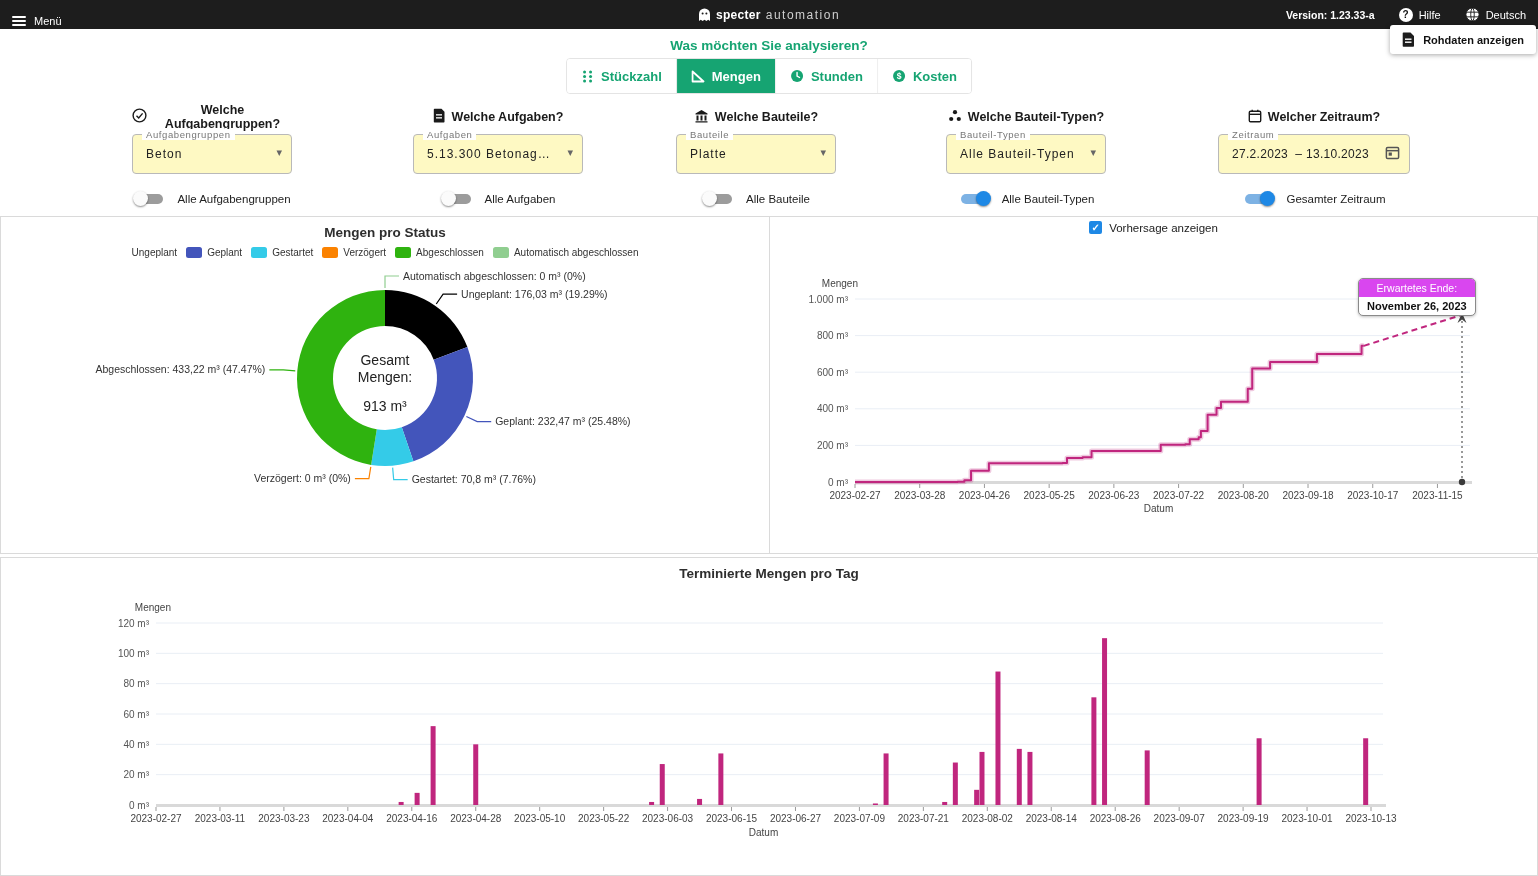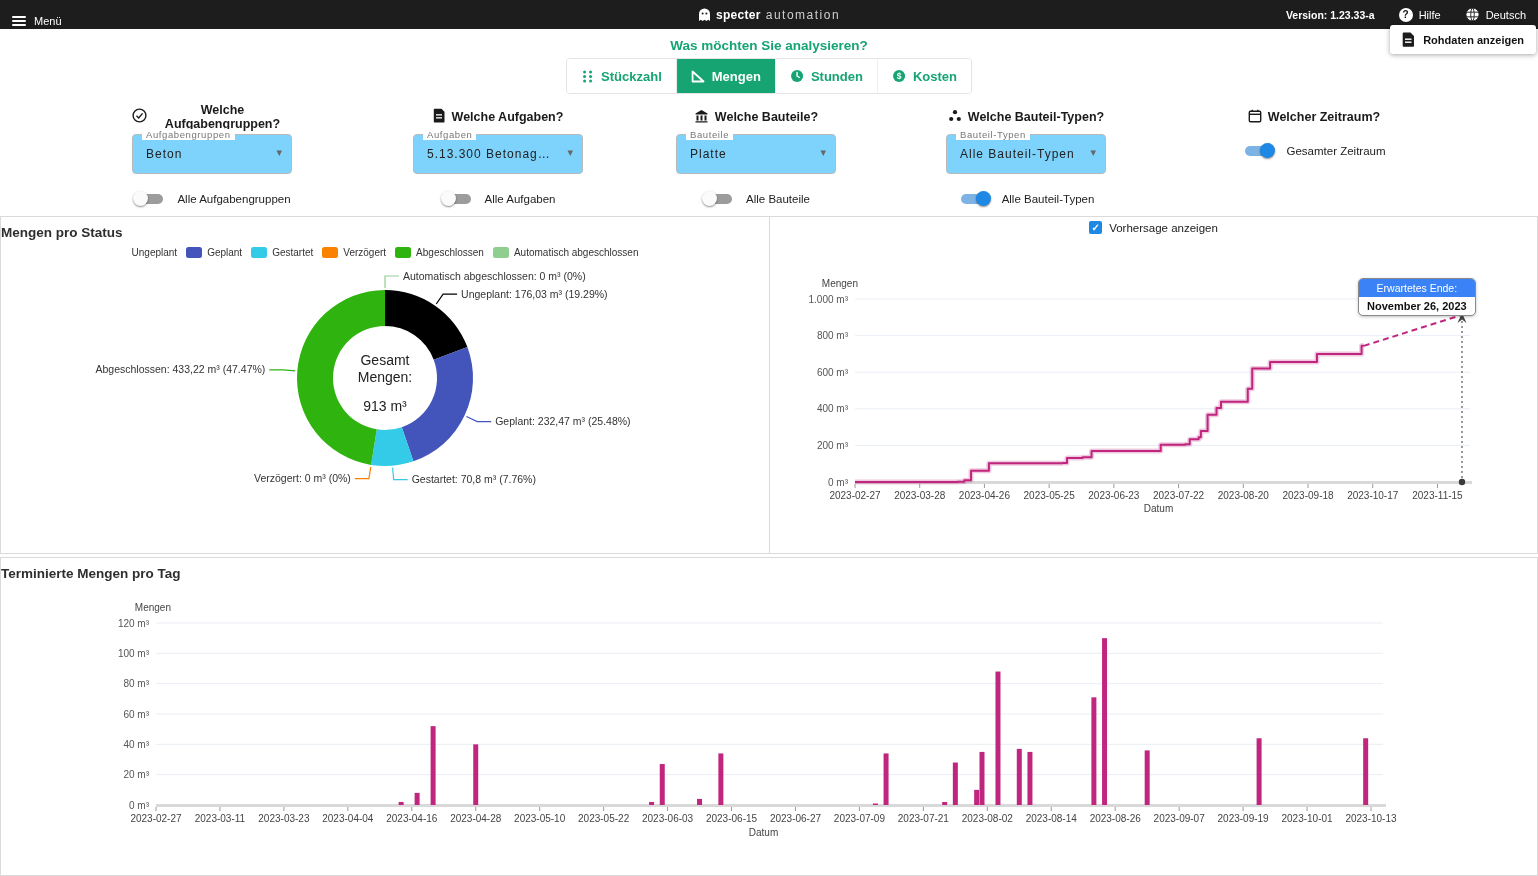--- a/index.html
+++ b/index.html
@@ -37,42 +37,42 @@
     cursor:pointer;border-left:1px solid #eee;}
   .tab:first-child{border-left:none;}
   .tab.active{background:#16a472;color:#fff;}
   .tab svg{display:block;}
 
   
   .fcol{position:absolute;top:108px;text-align:center;}
   .fq{display:flex;align-items:center;justify-content:center;gap:6px;font-size:12.5px;
     font-weight:bold;color:#1a1a1a;height:18px;}
   .select{position:relative;margin-top:8px;height:38px;border:1px solid #b9b9b9;border-radius:4px;
-    text-align:center;cursor:pointer;background:#7dd3fc;}
+    text-align:center;cursor:pointer;background:#fef9c3;}
   .flabel{position:absolute;top:-6px;left:9px;background:#fff;padding:0 4px;font-size:9.5px;
     color:#777;letter-spacing:.6px;}
   .select .value{position:absolute;left:13px;top:12px;font-size:12px;color:#222;
     letter-spacing:1px;white-space:nowrap;}
   .select .arrow{position:absolute;right:9px;top:11px;color:#666;font-size:11px;}
   .trow{margin-top:17px;display:flex;align-items:center;justify-content:center;gap:11px;
     font-size:11.5px;color:#222;}
   .switch{position:relative;width:33px;height:15px;display:inline-block;cursor:pointer;flex:none;}
   .switch::before{content:"";position:absolute;left:3px;top:3px;width:27px;height:10px;
     border-radius:5px;background:#9c9c9c;}
   .switch .thumb{position:absolute;left:0;top:0;width:15px;height:15px;border-radius:50%;
     background:#fbfbfb;box-shadow:0 1px 2px rgba(0,0,0,.45);}
   .switch.on::before{background:#7db2e4;}
   .switch.on .thumb{left:18px;background:#1e88e5;}
 
   
   .panel{position:absolute;background:#fff;border:1px solid #dadada;box-sizing:border-box;}
   #panel-pie{left:0;top:216px;width:770px;height:338px;}
   #panel-line{left:769px;top:216px;width:769px;height:338px;}
   #panel-bar{left:0;top:557px;width:1538px;height:319px;}
-  .panel-title{position:relative;z-index:3;margin-top:8px;text-align:left;font-size:13.5px;
+  .panel-title{position:relative;z-index:3;margin-top:8px;text-align:center;font-size:13.5px;
     font-weight:bold;color:#2e2e2e;}
   .panel svg.canvas{position:absolute;left:0;top:0;z-index:1;}
   .legend{position:relative;z-index:3;margin-top:7px;display:flex;justify-content:center;
     align-items:center;gap:9px;font-size:10px;color:#333;}
   .legend .li{display:flex;align-items:center;gap:5px;cursor:pointer;}
   .legend .sw{width:16px;height:11px;border-radius:2.5px;}
   .cbrow{position:relative;z-index:3;margin-top:4px;display:flex;justify-content:center;
     align-items:center;gap:7px;font-size:11.5px;color:#222;}
   .cb{width:13px;height:13px;border-radius:2px;background:#1e88e5;color:#fff;display:inline-flex;
     align-items:center;justify-content:center;font-size:10px;font-weight:bold;cursor:pointer;}
@@ -260,20 +260,29 @@
       </div>
       <div class="fcol" style="left: 1218px; width: 192px;">
         <div class="fq">
           <span><svg width="14" height="14" viewBox="0 0 14 14">
               <rect x="1.3" y="2.3" width="11.4" height="10.4" rx="1.2" fill="none" stroke="#1a1a1a" stroke-width="1.4"></rect>
               <line x1="1.5" y1="5.3" x2="12.5" y2="5.3" stroke="#1a1a1a" stroke-width="1.4"></line>
               <line x1="4.2" y1="0.8" x2="4.2" y2="3" stroke="#1a1a1a" stroke-width="1.4"></line>
               <line x1="9.8" y1="0.8" x2="9.8" y2="3" stroke="#1a1a1a" stroke-width="1.4"></line>
             </svg></span>
           <span>Welcher Zeitraum?</span>
+        </div>
+        <div class="select">
+          <span class="flabel">Zeitraum</span>
+          <span class="value" style="letter-spacing:.3px">27.2.2023 &nbsp;– 13.10.2023</span>
+          <span class="arrow" style="top:10px"><svg width="15" height="15" viewBox="0 0 14 14">
+              <rect x="1.3" y="2.3" width="11.4" height="10.4" rx="1.2" fill="none" stroke="#555" stroke-width="1.4"></rect>
+              <line x1="1.5" y1="5.3" x2="12.5" y2="5.3" stroke="#555" stroke-width="1.4"></line>
+              <rect x="3.4" y="7" width="3" height="3" fill="#555"></rect>
+            </svg></span>
         </div>
         <div class="trow">
           <span class="switch on">
             <span class="thumb" style="background: rgb(30, 136, 229);"></span>
           </span>
           <span class="switch-label">Gesamter Zeitraum</span>
         </div>
       </div>
     </div>
 
@@ -368,21 +377,21 @@
         <text x="667.4522058823529" y="282" font-size="10px" fill="#444" font-family="Liberation Sans, sans-serif" text-anchor="middle">2023-11-15</text>
         <text x="388.5" y="295" font-size="10px" fill="#444" font-family="Liberation Sans, sans-serif" text-anchor="middle">Datum</text>
         <path d="M85 265 H185.42279411764707 V265 H187.65441176470588 V264.634 H194.34926470588235 V263.17 H201.0441176470588 V253.654 H218.89705882352942 V246.334 H292.5404411764706 V245.968 H297.00367647058823 V241.027 H312.625 V240.295 H321.5514705882353 V234.073 H386.26838235294116 V233.89 H390.73161764705884 V227.668 H415.27941176470586 V227.302 H419.74264705882354 V222.178 H428.66911764705884 V220.348 H430.9007352941176 V213.94299999999998 H437.59558823529414 V197.839 H446.5220588235294 V191.06799999999998 H450.985294117647 V184.663 H477.764705882353 V171.67000000000002 H482.2279411764706 V151.54000000000002 H500.08088235294116 V144.952 H546.9448529411765 V136.9 H591.5772058823529 V128.848 H593.8088235294117 V128.848" fill="none" stroke="#c0267e" stroke-width="5" opacity="0.25" stroke-linejoin="round"></path>
         <path d="M85 265 H185.42279411764707 V265 H187.65441176470588 V264.634 H194.34926470588235 V263.17 H201.0441176470588 V253.654 H218.89705882352942 V246.334 H292.5404411764706 V245.968 H297.00367647058823 V241.027 H312.625 V240.295 H321.5514705882353 V234.073 H386.26838235294116 V233.89 H390.73161764705884 V227.668 H415.27941176470586 V227.302 H419.74264705882354 V222.178 H428.66911764705884 V220.348 H430.9007352941176 V213.94299999999998 H437.59558823529414 V197.839 H446.5220588235294 V191.06799999999998 H450.985294117647 V184.663 H477.764705882353 V171.67000000000002 H482.2279411764706 V151.54000000000002 H500.08088235294116 V144.952 H546.9448529411765 V136.9 H591.5772058823529 V128.848 H593.8088235294117 V128.848" fill="none" stroke="#c0267e" stroke-width="2" stroke-linejoin="round"></path>
         <line x1="593.8088235294117" y1="128.848" x2="692" y2="97.92099999999999" stroke="#c0267e" stroke-width="2" stroke-dasharray="6 4"></line>
         <line x1="692" y1="104" x2="692" y2="262" stroke="#333" stroke-width="1" stroke-dasharray="2 3"></line>
         <path d="M692 96 l-4.5 10 l4.5-3.5 l4.5 3.5 Z" fill="#444"></path>
         <circle cx="692" cy="265" r="3.2" fill="#3a3a3a"></circle>
       </svg>
     <div class="annotation">
-      <div class="hdr" style="background: #3b82f6;">Erwartetes Ende:</div>
+      <div class="hdr" style="background: #d946ef;">Erwartetes Ende:</div>
       <div class="bdy">November 26, 2023</div>
     </div>
   </div>
 
   <div class="panel" id="panel-bar">
     <div class="panel-title">Terminierte Mengen pro Tag</div>
     <svg class="canvas" id="bar-canvas" width="1536" height="317">
         <text x="148" y="250.5" font-size="10px" fill="#555" font-family="Liberation Sans, sans-serif" text-anchor="end">0 m³</text>
         <line x1="155" y1="216.66666666666666" x2="1382" y2="216.66666666666666" stroke="#e9eef5" stroke-width="1"></line>
         <text x="148" y="220.16666666666666" font-size="10px" fill="#555" font-family="Liberation Sans, sans-serif" text-anchor="end">20 m³</text>

